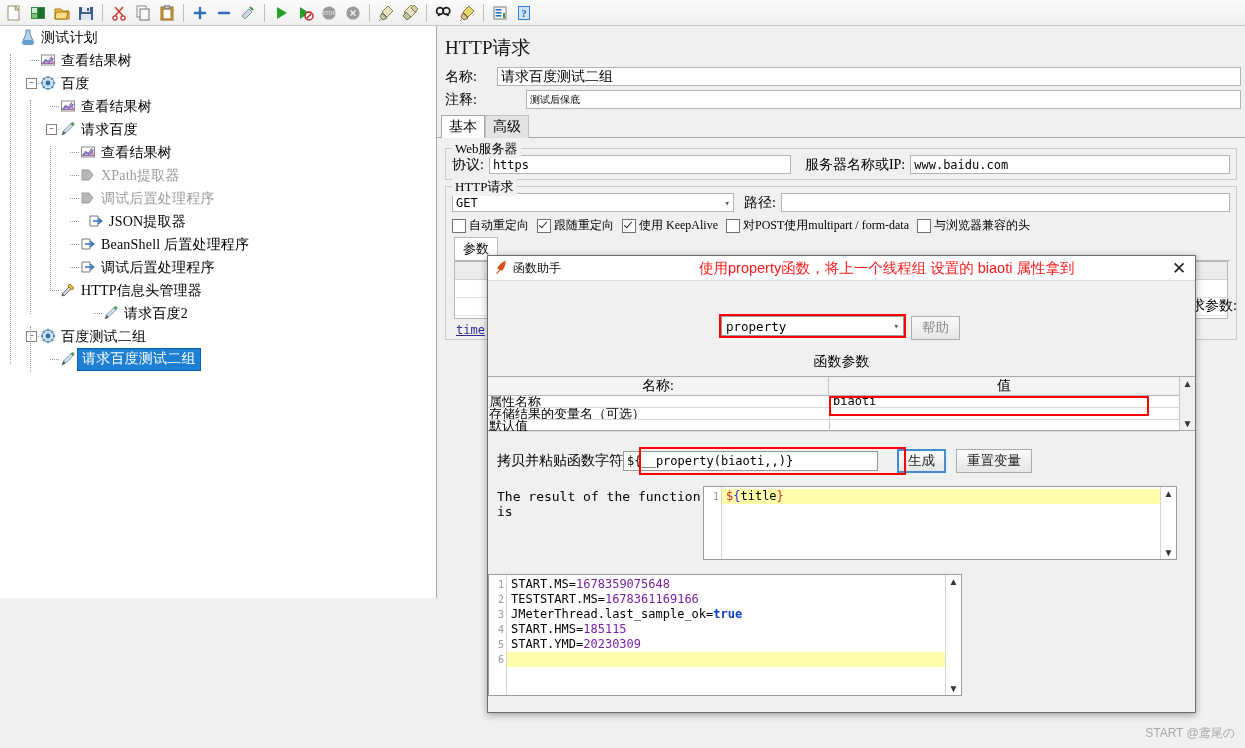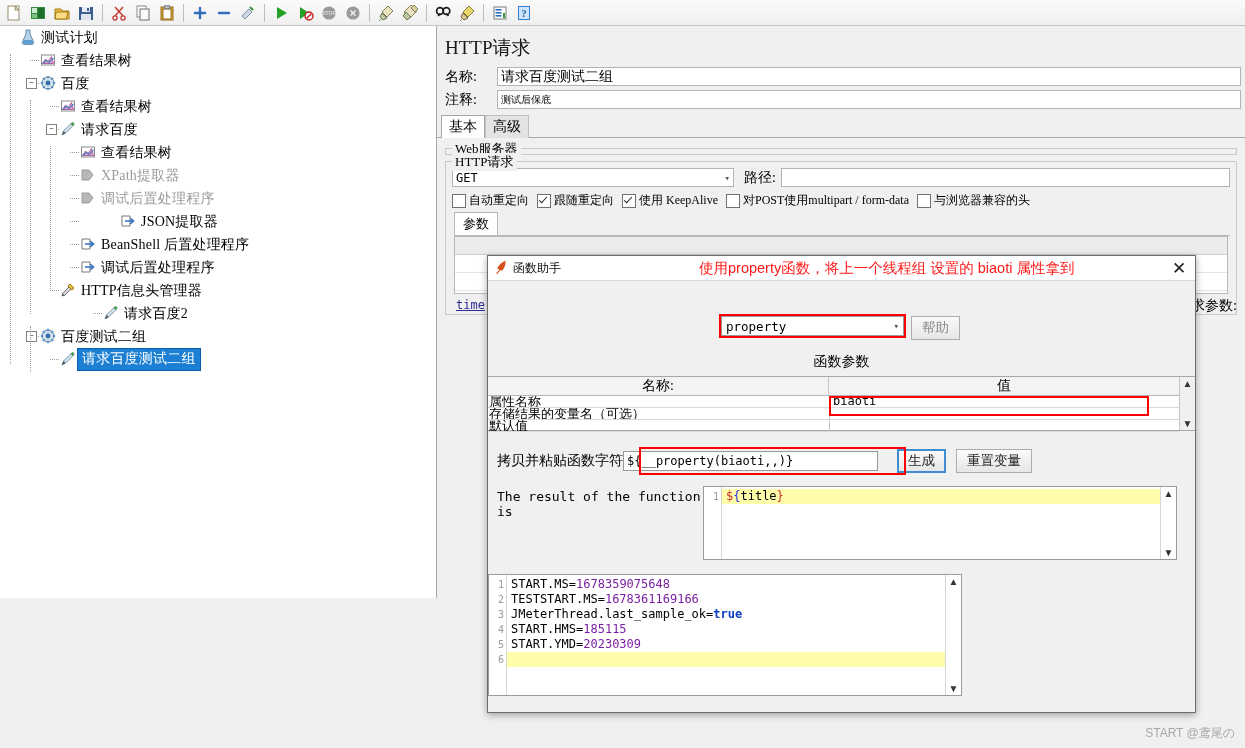--- a/index.html
+++ b/index.html
@@ -62,21 +62,21 @@
     font-family:"Liberation Serif","DejaVu Serif",serif;
     font-size:14px;width:52px;flex:none;
   }
   .finput{
     flex:1;height:19px;background:#fff;border:1px solid #b4b4b4;
     font-family:"DejaVu Sans Mono","Liberation Mono",monospace;
     font-size:12px;padding:1px 3px;box-sizing:border-box;line-height:16px;
     color:#000;overflow:hidden;white-space:nowrap;
   }
   .finput.serif{font-family:"Liberation Serif",serif;font-size:14px;}
-  .finput.small{font-size:10px;}
+  .finput.small{font-size:10px;margin-left:29px;}
 
   .tabbar{
     margin-top:4px;height:22px;border-bottom:1px solid #a8a8a8;
     display:flex;align-items:flex-end;padding-left:4px;background:#f0f0f0;
   }
   .tab{
     font-family:"Liberation Serif","DejaVu Serif",serif;font-size:14px;
     padding:2px 7px 2px 7px;border:1px solid transparent;
     border-bottom:none;position:relative;top:1px;
   }
@@ -454,21 +454,21 @@
           </svg></span>
         <span class="tlabel dim">XPath提取器</span>
       </div>
       <div class="tnode" style="padding-left: 80px;">
         <div class="guideh" style="left: 70px; top: 11px; width: 9px;"></div>
         <span class="ticon"><svg width="16" height="16" viewBox="0 0 16 16">
             <path d="M2 3 h7 l4 5 -4 5 h-7z" fill="#b8b8b8" stroke="#9a9a9a"></path>
           </svg></span>
         <span class="tlabel dim">调试后置处理程序</span>
       </div>
-      <div class="tnode" style="padding-left: 120px;">
+      <div class="tnode" style="padding-left: 88px;">
         <div class="guideh" style="left: 70px; top: 11px; width: 9px;"></div>
         <span class="ticon"><svg width="16" height="16" viewBox="0 0 16 16">
             <path d="M2 3 h8 v10 h-8z" fill="#fff" stroke="#7a7a7a"></path>
             <path d="M5 8 h8 M10 5 l3.6 3 -3.6 3" stroke="#2f6fc0" stroke-width="1.5" fill="none"></path>
           </svg></span>
         <span class="tlabel">JSON提取器</span>
       </div>
       <div class="tnode" style="padding-left: 80px;">
         <div class="guideh" style="left: 70px; top: 11px; width: 9px;"></div>
         <span class="ticon"><svg width="16" height="16" viewBox="0 0 16 16">
@@ -542,20 +542,26 @@
 
     <div class="tabbar">
       <div class="tab active">基本</div>
       <div class="tab inactive">高级</div>
     </div>
 
     <div class="panel-body">
 
       <div class="group">
         <div class="group-title">Web服务器</div>
+        <div class="grow">
+          <div class="glabel">协议:</div>
+          <div class="gcombo" style="width:302px">https</div>
+          <div class="glabel" style="margin-left:14px">服务器名称或IP:</div>
+          <div class="gcombo" style="flex:1">www.baidu.com</div>
+        </div>
       </div>
 
       <div class="group" style="padding-bottom:2px;">
         <div class="group-title">HTTP请求</div>
         <div class="grow">
           <div class="gcombo" style="width:282px">
             <span>GET</span>
             <span style="font-size:9px;color:#555;">▾</span>
           </div>
           <div class="glabel" style="margin-left:10px">路径:</div>

